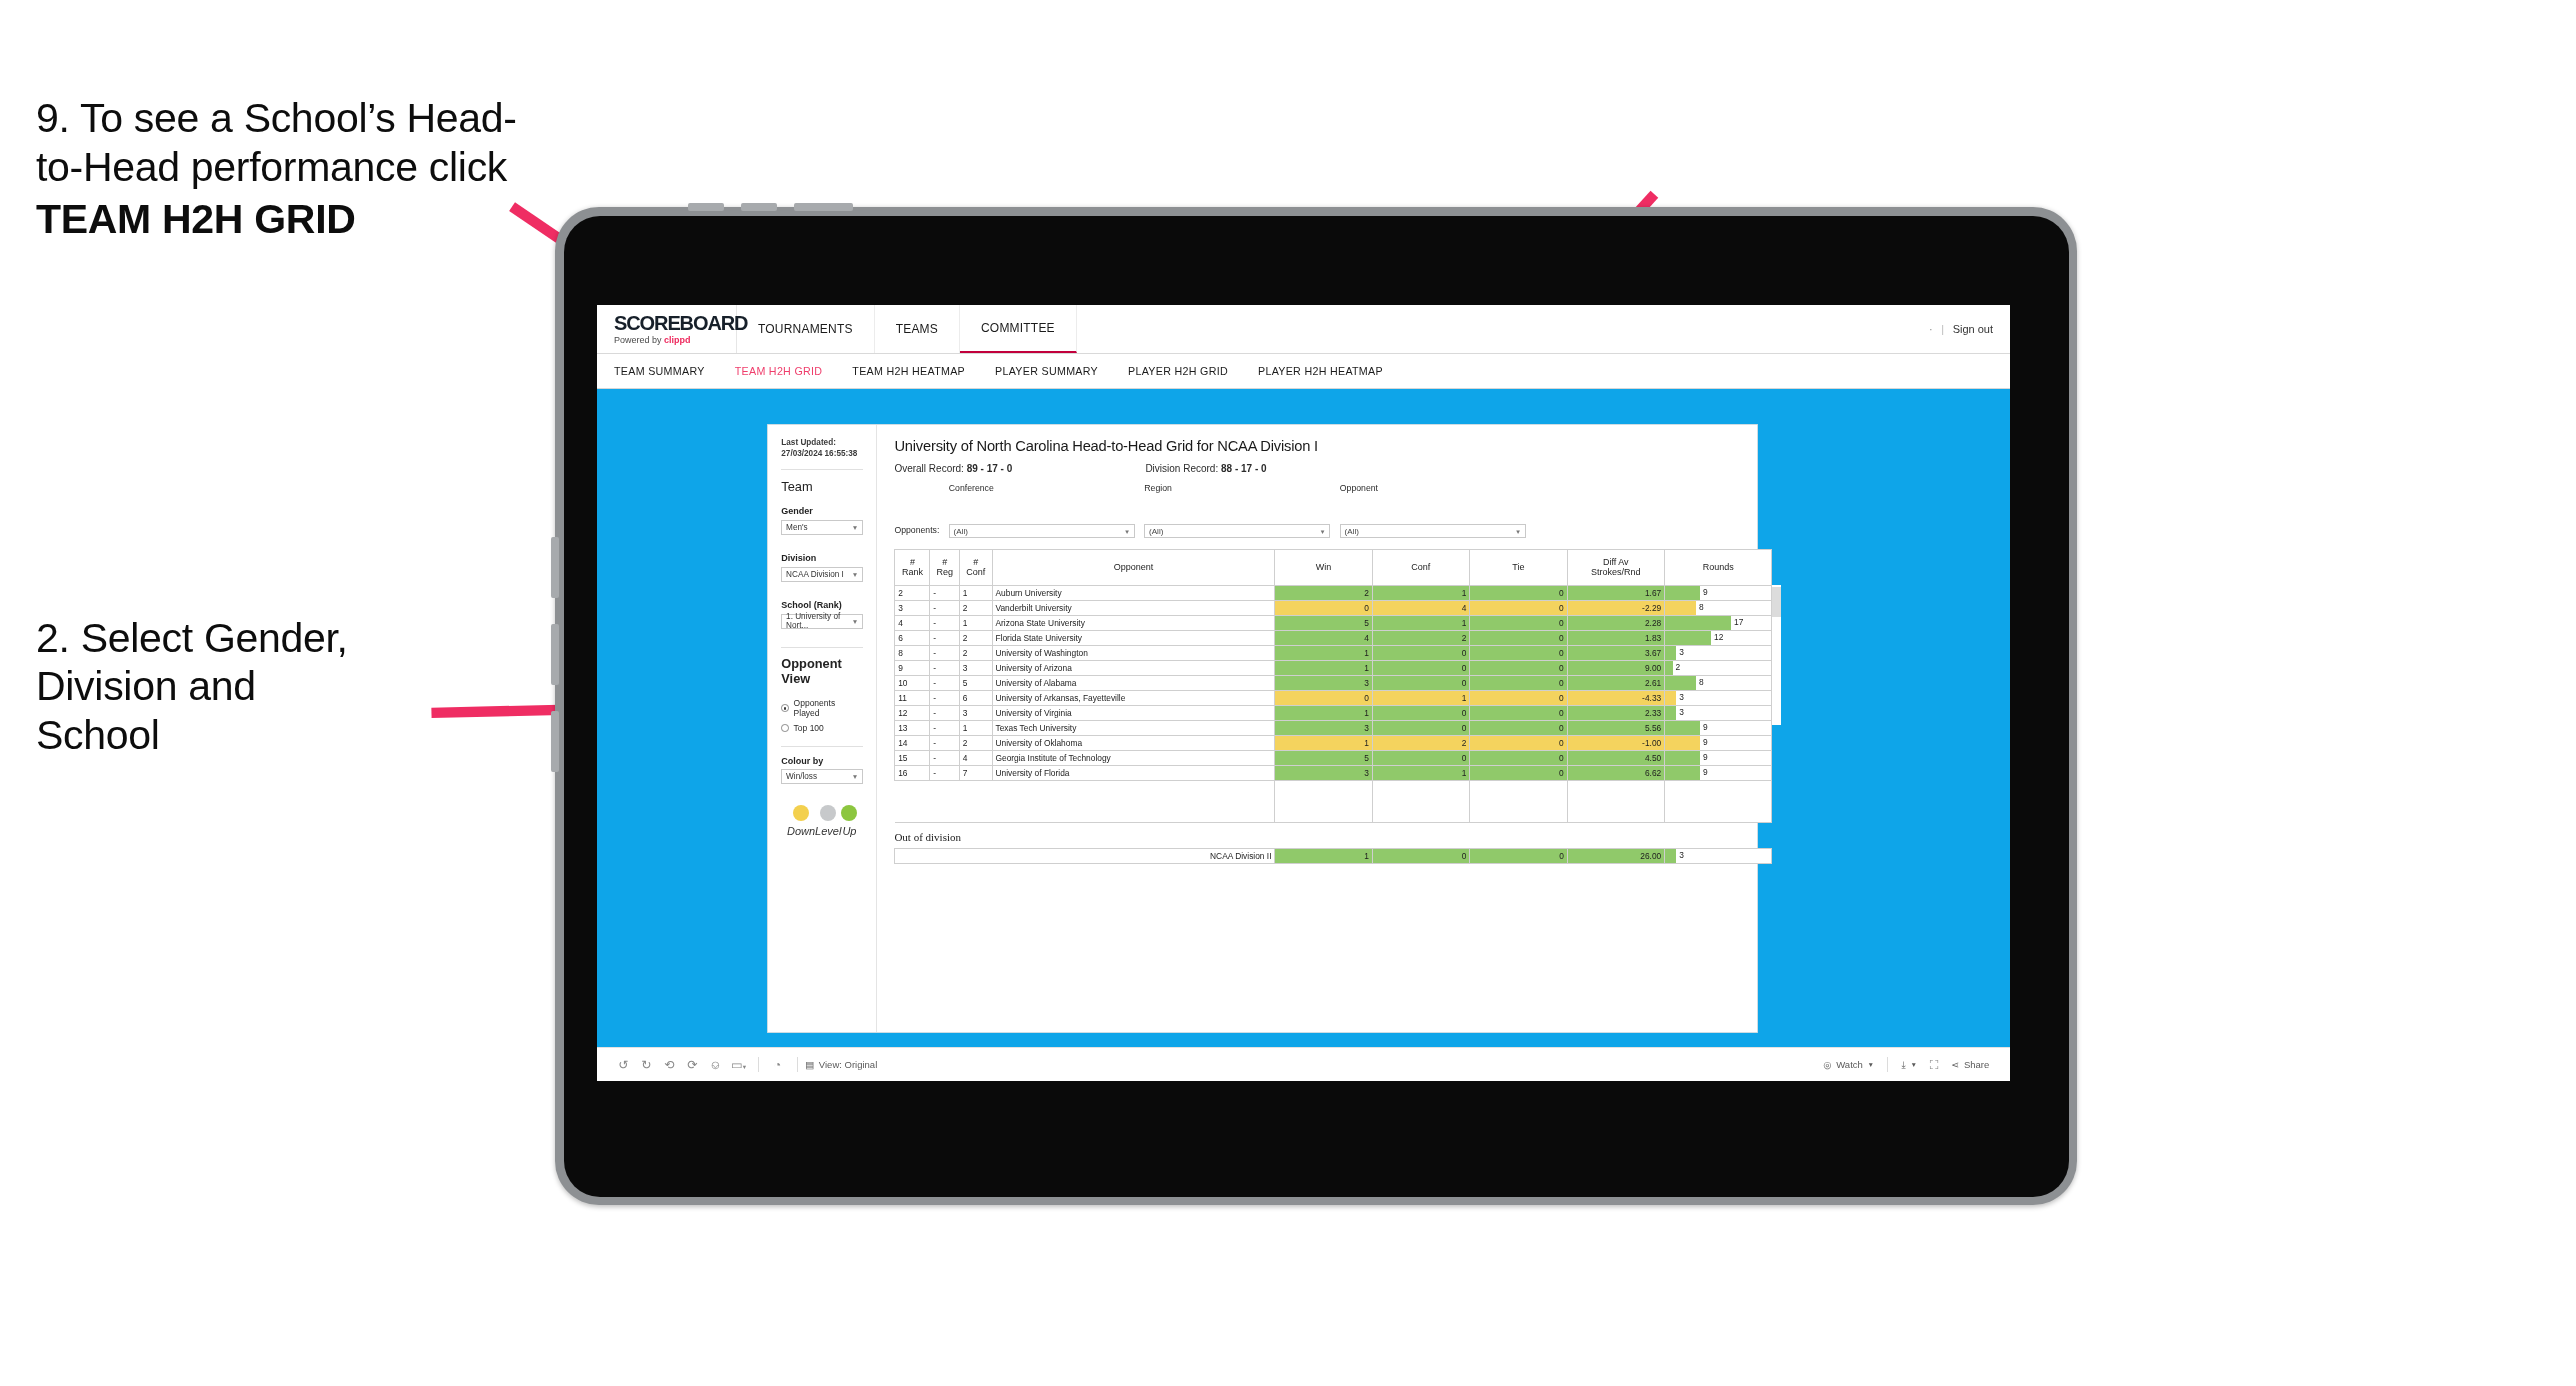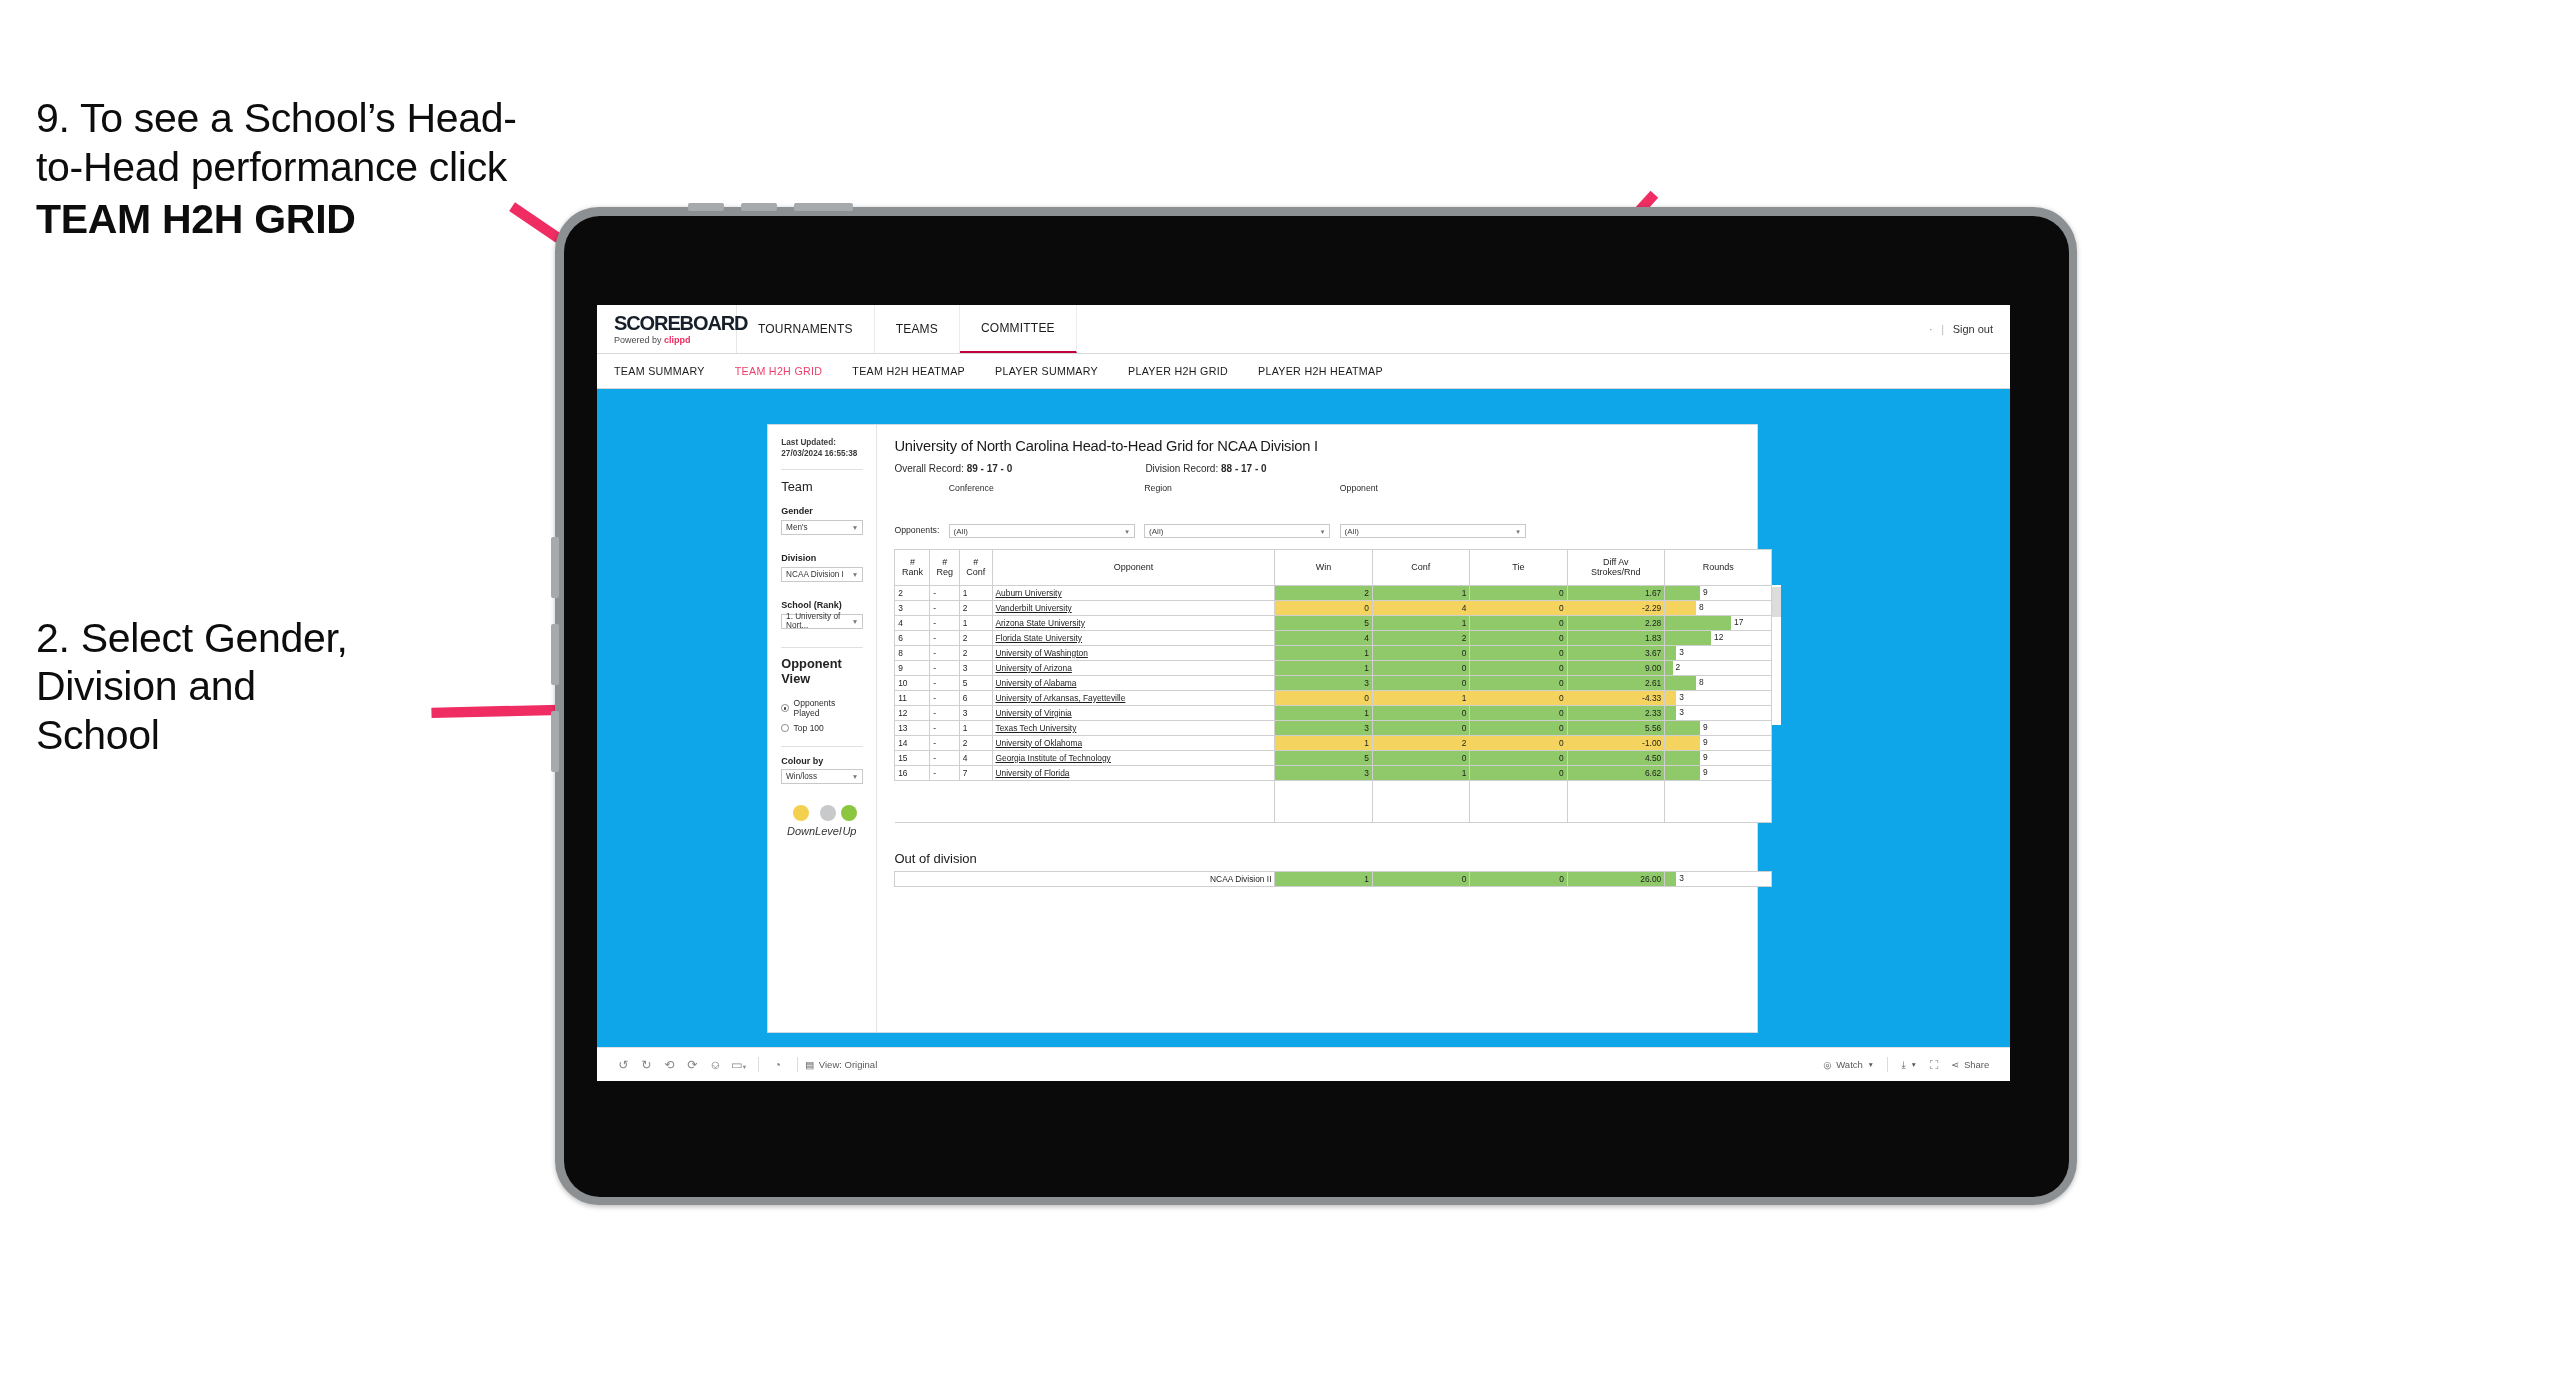--- a/index.html
+++ b/index.html
@@ -179,39 +179,39 @@
   }
   table.h2h thead th {
     height: 36px; vertical-align: middle; text-align:center;
     font-size: 9px; background:#fff; line-height: 1.15;
   }
   .c-rank { width: 28.4px; } .c-reg { width: 24px; } .c-conf { width: 26.5px; }
   .c-opp  { width: 229px; } .c-win { width: 79px; } .c-loss{ width: 79px; }
   .c-tie  { width: 79px; } .c-diff { width: 79px; } .c-rnd { width: 87px; }
 
   td.num { text-align: right; padding-right: 5.7px; }
-  td.txt { text-align: left; padding-left: 5.7px; text-decoration: underline; }
+  td.txt { text-align: left; padding-left: 5.7px; }
   td.rnk { text-align: left; padding-left: 3.8px; }
   .win  { background:#90c96a; }
   .lose { background:#f4d35e; }
   td.rndcell { padding: 0; position: relative; background:#fff; }
   td.rndcell .bar { position:absolute; left:0; top:0; bottom:0; }
   td.rndcell .bar.win { background:#90c96a; }
   td.rndcell .bar.lose { background:#f4d35e; }
   td.rndcell .lbl { position:absolute; top:0; line-height:13.3px; font-size:8.4px; color:#1d1d1d; }
   tr.blank td { height: 42px; border-top:0.9px solid #cfcfcf; background:#fff;}
   tr.blank td.nb { border-left:none; border-right:none; }
 
   .scrollbar {
     position:absolute; right:-8.5px; top:36px; width: 8.5px; height: 140px;
     background: #fff;
   }
   .scrollbar .thumb { position:absolute; top:1.9px; left:0; width:8.5px; height: 30px; background:#dcdcdc; }
 
-  .oodtitle { font-size: 13px; color:#1a1a1a; margin-top: 28px; }
+  .oodtitle { font-size: 11px; color:#1a1a1a; margin-top: 8px; font-family: Liberation Serif, serif; }
   table.ood { border-collapse: collapse; width: 878px; table-layout: fixed; margin-top: 5.7px;}
   table.ood td {
     border:0.9px solid #cfcfcf; font-size: 8.4px; height: 15px; padding: 0 2.8px;
     color:#1d1d1d;
   }
 
   
   .toolbar {
     position:absolute; left:0; right:0; bottom:0; height: 34px;
     background:#fff; border-top: 0.9px solid #e2e2e2;

